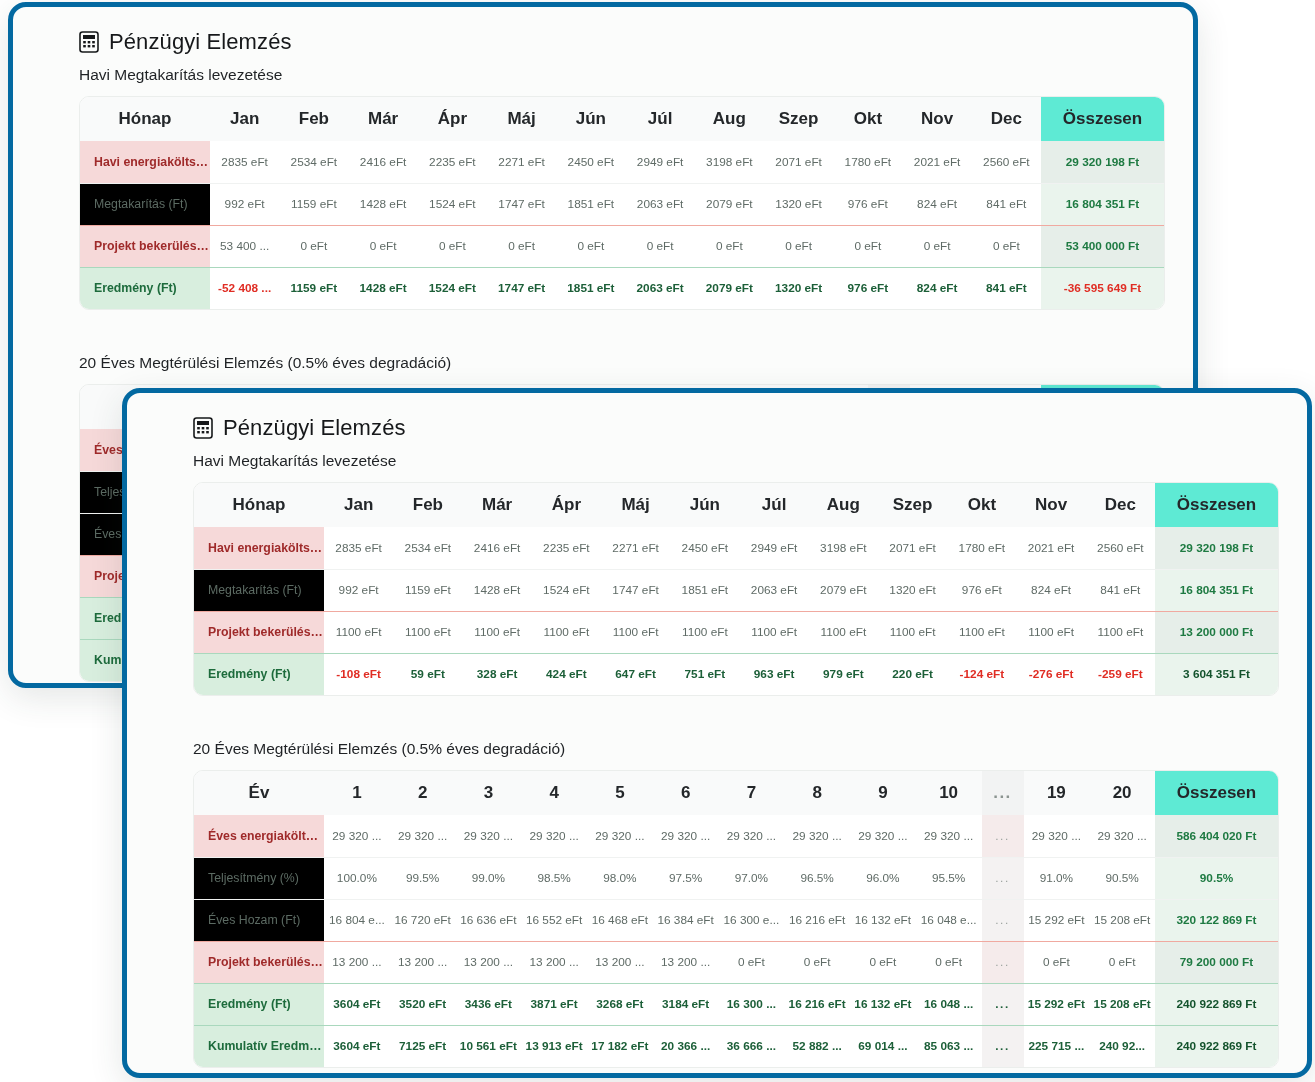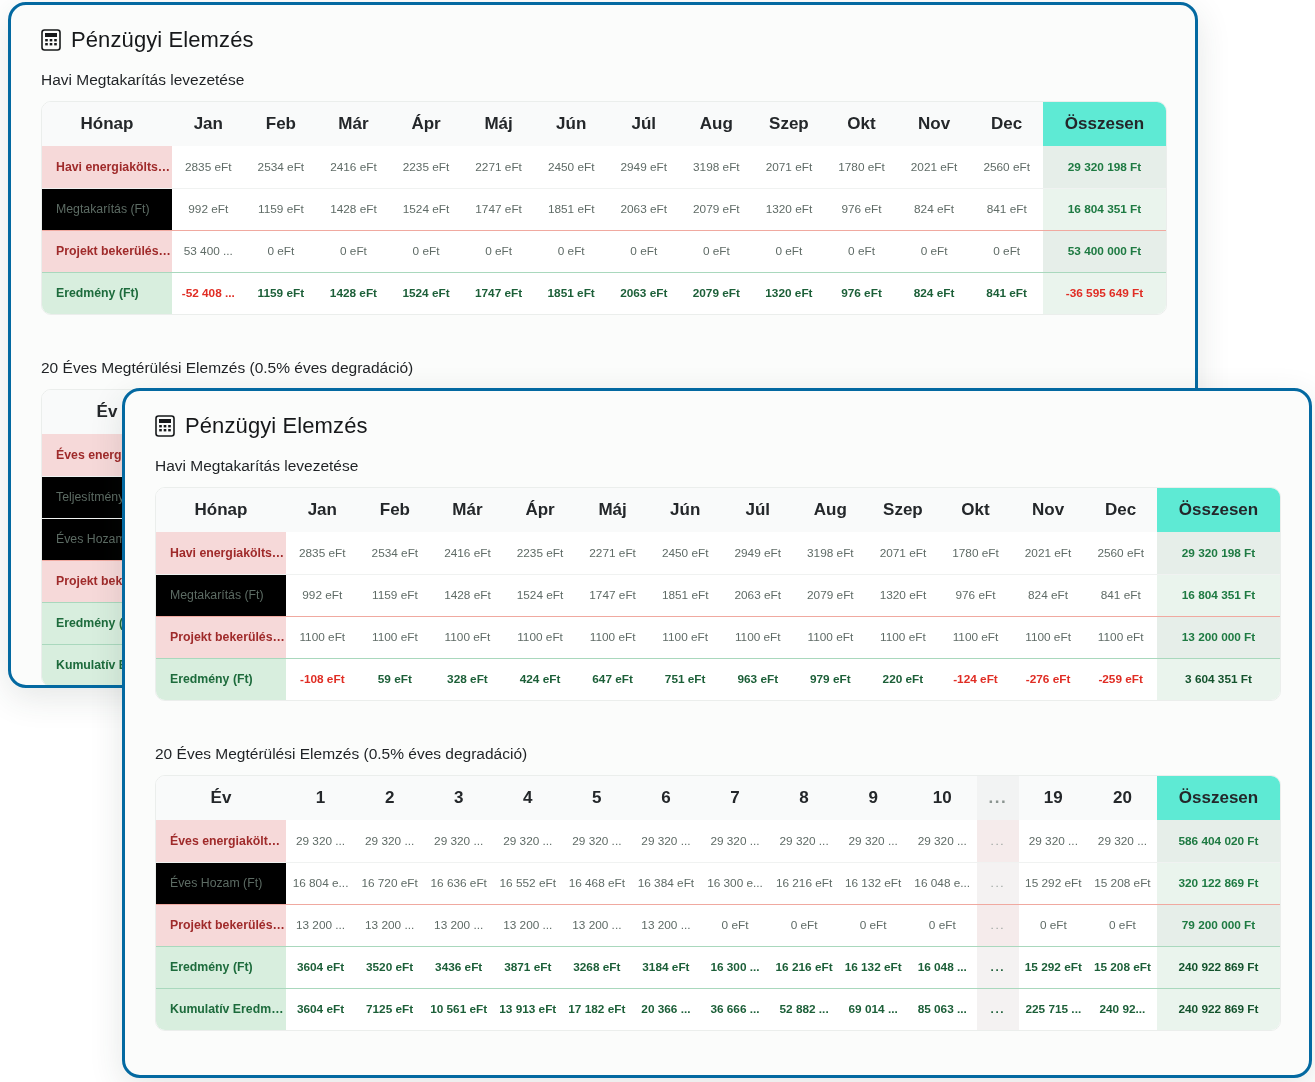--- a/index.html
+++ b/index.html
@@ -9,43 +9,44 @@
     background: #ffffff;
     font-family: "Liberation Sans", sans-serif;
     overflow: hidden;
   }
   .stage { position: relative; width: 1315px; height: 1082px; }
 
   
   .card {
     position: absolute;
     background: #fbfcfb;
-    border: 3px solid #0369a1;
+    border: 5px solid #0369a1;
     border-radius: 18px;
     box-shadow: 0 10px 34px rgba(40,60,50,0.12);
     overflow: hidden;
+    padding-left: 36px;
   }
   .card.back  { left: 8px;  top: 2px;  width: 1190px; height: 686px; }
   .card.front { left: 122px; top: 388px; width: 1190px; height: 690px; }
 
   .card-inner { padding: 22px 28px 26px 30px; }
 
   .card-title {
     display: flex;
     align-items: center;
     gap: 10px;
     font-size: 22px;
     font-weight: 400;
     color: #16181a;
     letter-spacing: .1px;
   }
   .calc-icon { width: 20px; height: 22px; display: inline-block; flex: none; }
 
   .section-title {
-    margin-top: 18px;
+    margin-top: 11px;
     margin-bottom: 12px;
     font-size: 15.5px;
     font-weight: 400;
     color: #1f2225;
   }
   .section-title.second { margin-top: 44px; }
 
   
   .tbl-wrap {
     background: #ffffff;
@@ -566,20 +567,37 @@
                 <td>29 320 ...</td>
                 <td>29 320 ...</td>
                 <td>29 320 ...</td>
                 <td>29 320 ...</td>
                 <td class="dots">...</td>
                 <td>29 320 ...</td>
                 <td>29 320 ...</td>
                 <td class="total">586 404 020 Ft</td>
               </tr>
               <tr class="green bt-lite">
+                <td class="lbl">Teljesítmény (%)</td>
+                <td>100.0%</td>
+                <td>99.5%</td>
+                <td>99.0%</td>
+                <td>98.5%</td>
+                <td>98.0%</td>
+                <td>97.5%</td>
+                <td>97.0%</td>
+                <td>96.5%</td>
+                <td>96.0%</td>
+                <td>95.5%</td>
+                <td class="dots">...</td>
+                <td>91.0%</td>
+                <td>90.5%</td>
+                <td class="total">90.5%</td>
+              </tr>
+              <tr class="green bt-lite">
                 <td class="lbl">Éves Hozam (Ft)</td>
                 <td>16 804 e...</td>
                 <td>16 720 eFt</td>
                 <td>16 636 eFt</td>
                 <td>16 552 eFt</td>
                 <td>16 468 eFt</td>
                 <td>16 384 eFt</td>
                 <td>16 300 e...</td>
                 <td>16 216 eFt</td>
                 <td>16 132 eFt</td>

